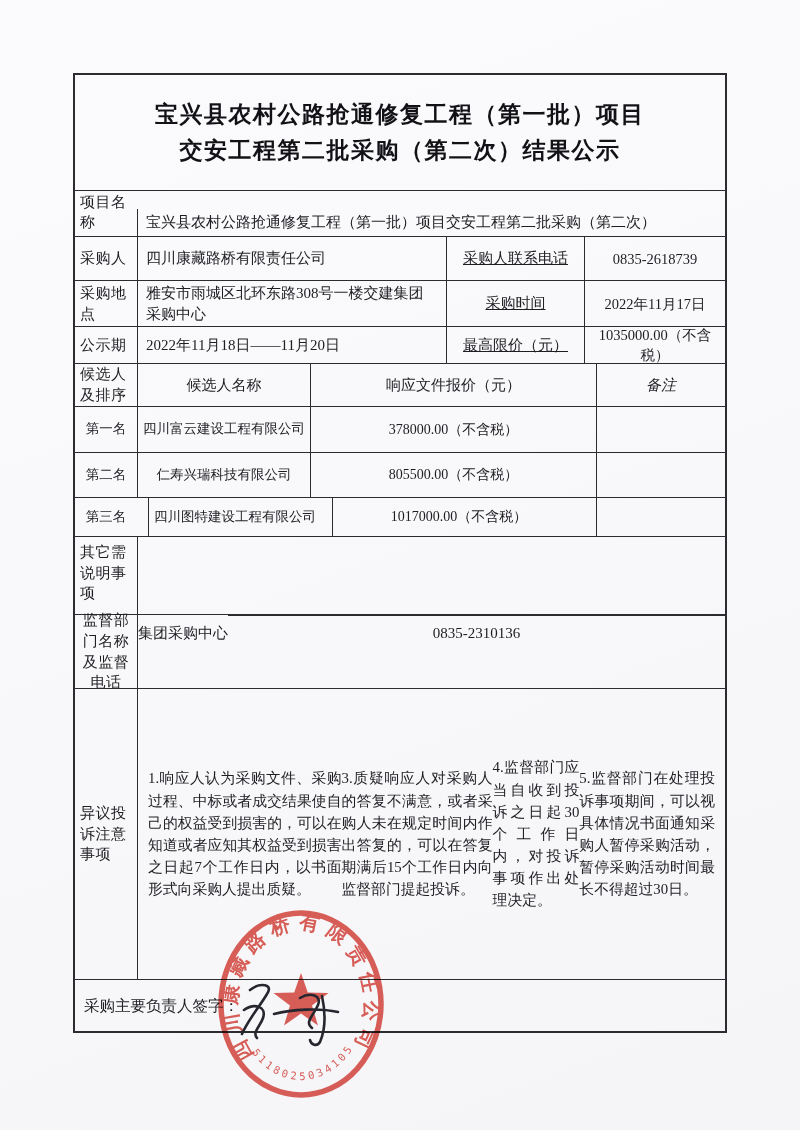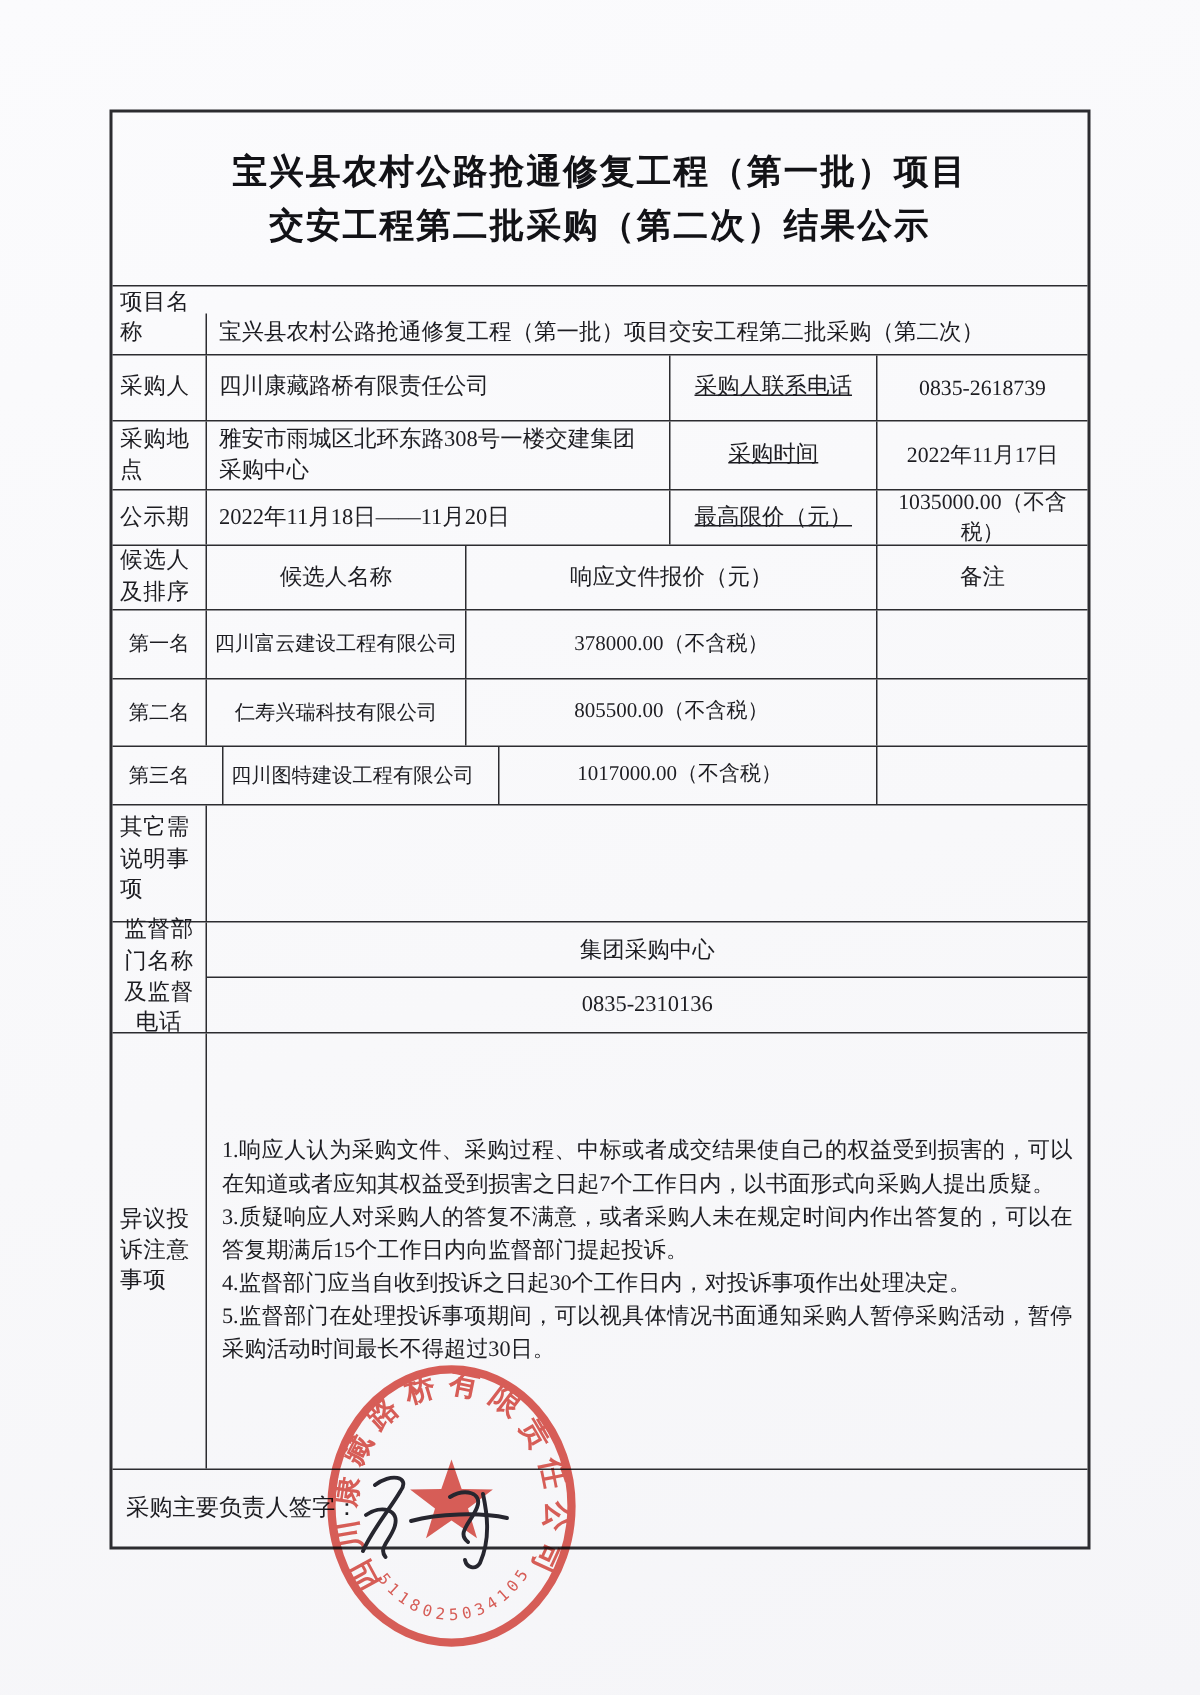--- a/index.html
+++ b/index.html
@@ -22,47 +22,47 @@
     font-size:15px;line-height:1.38;
   }
   .cell.nb{border-left:none;}
   .c-label{width:62px;padding:3px 5px;letter-spacing:.5px;}
   .c-val{flex:1;}
   .c-lab2{width:138px;justify-content:center;text-align:center;text-decoration:underline;}
   .c-val2{width:141px;justify-content:center;text-align:center;font-size:14.5px;}
   .c-rank{width:62px;justify-content:center;text-align:center;font-size:13.5px;}
   .c-name{width:173px;justify-content:center;text-align:center;font-size:13.5px;padding:3px 4px;}
   .c-price{flex:1;justify-content:center;text-align:center;font-size:14px;}
-  .c-remark{width:141px;}
+  .c-remark{width:129px;font-style:italic;}
   .title-row{height:115px;flex-direction:column;align-items:center;justify-content:center;}
   .title-line{
     font-family:"Liberation Sans","DejaVu Sans",sans-serif;
     font-weight:bold;font-size:23px;letter-spacing:1.5px;line-height:1.55;color:#121216;
   }
   .h-project{height:46px;align-items:flex-end;}
   .h-purchaser{height:44px;}
   .h-location{height:46px;}
   .h-period{height:37px;}
   .h-candhead{height:43px;}
   .h-cand1{height:46px;}
   .h-cand2{height:45px;}
   .h-cand3{height:39px;gap:11px;}
   .h-other{height:78px;}
   .h-superv{height:74px;}
   .h-objection{height:291px;}
   .h-signature{height:52px;}
   .head-cell{justify-content:center;text-align:center;}
   .top-align{align-items:flex-start;padding-top:5px;}
-  .superv-right{flex:1;display:flex;flex-direction:column;border-left:1.5px solid #2c2c30;box-sizing:border-box;}
+  .superv-right{flex:1;display:flex;flex-direction:row;border-left:1.5px solid #2c2c30;box-sizing:border-box;}
   .superv-sub{height:36px;display:flex;align-items:center;justify-content:center;font-size:15px;box-sizing:border-box;}
   .superv-sub.bt{border-top:1.5px solid #2c2c30;flex:1;}
   .objection-content{
     flex:1;border-left:1.5px solid #2c2c30;box-sizing:border-box;
-    display:flex;flex-direction:column;justify-content:center;
-    padding:8px 10px;font-size:14.8px;line-height:1.5;
+    display:flex;flex-direction:row;justify-content:center;
+    padding:8px 10px;font-size:14.8px;line-height:1.5;align-items:center;
   }
   .objection-content div{text-align:justify;}
   .sig-cell{padding-left:9px;font-size:15.5px;}
   .seal{position:absolute;left:214px;top:906px;width:174px;height:196px;z-index:5;opacity:.93;mix-blend-mode:multiply;}
   .handsign{position:absolute;left:234px;top:976px;width:118px;height:72px;z-index:6;}
 </style>
 </head>
 <body>
 
 <div>

